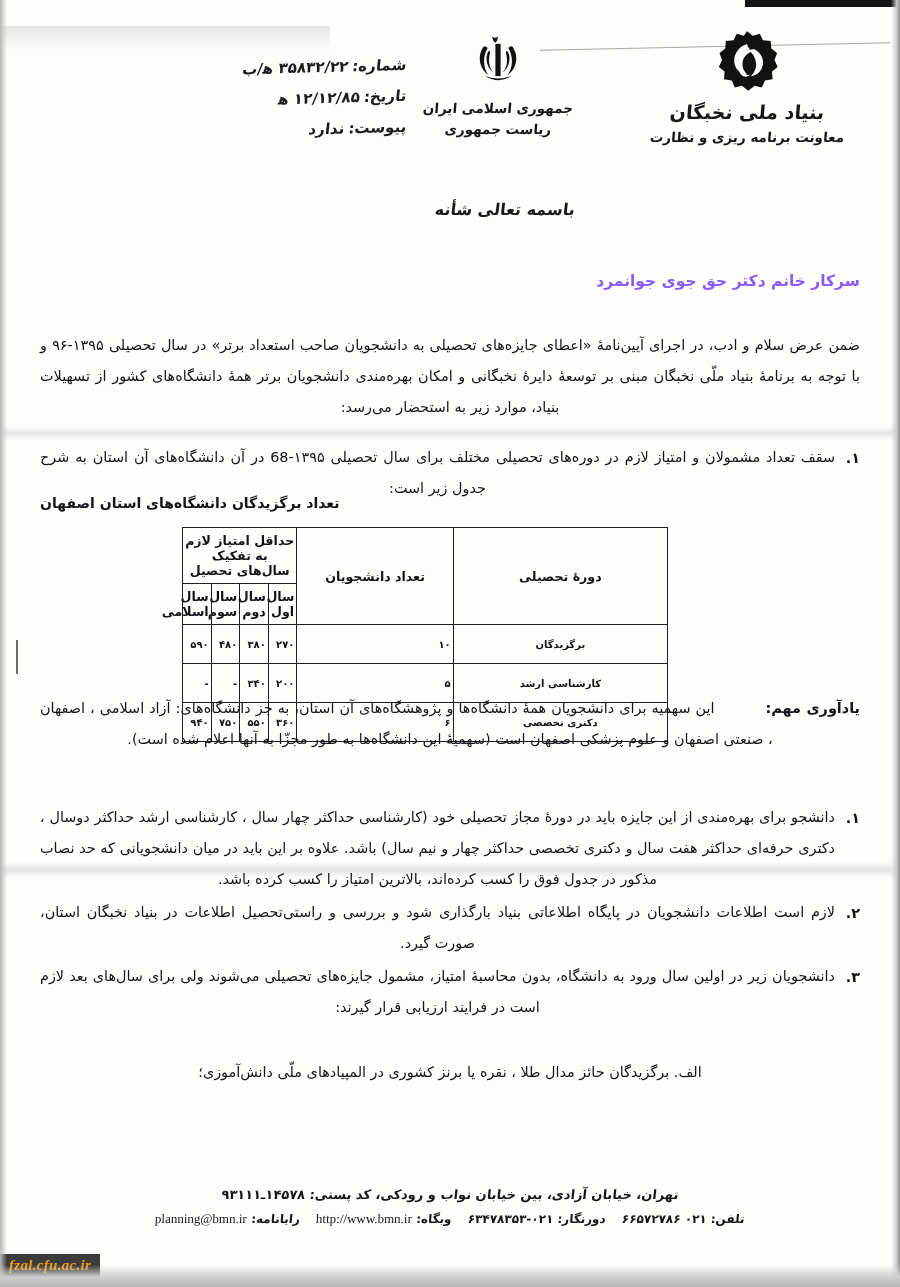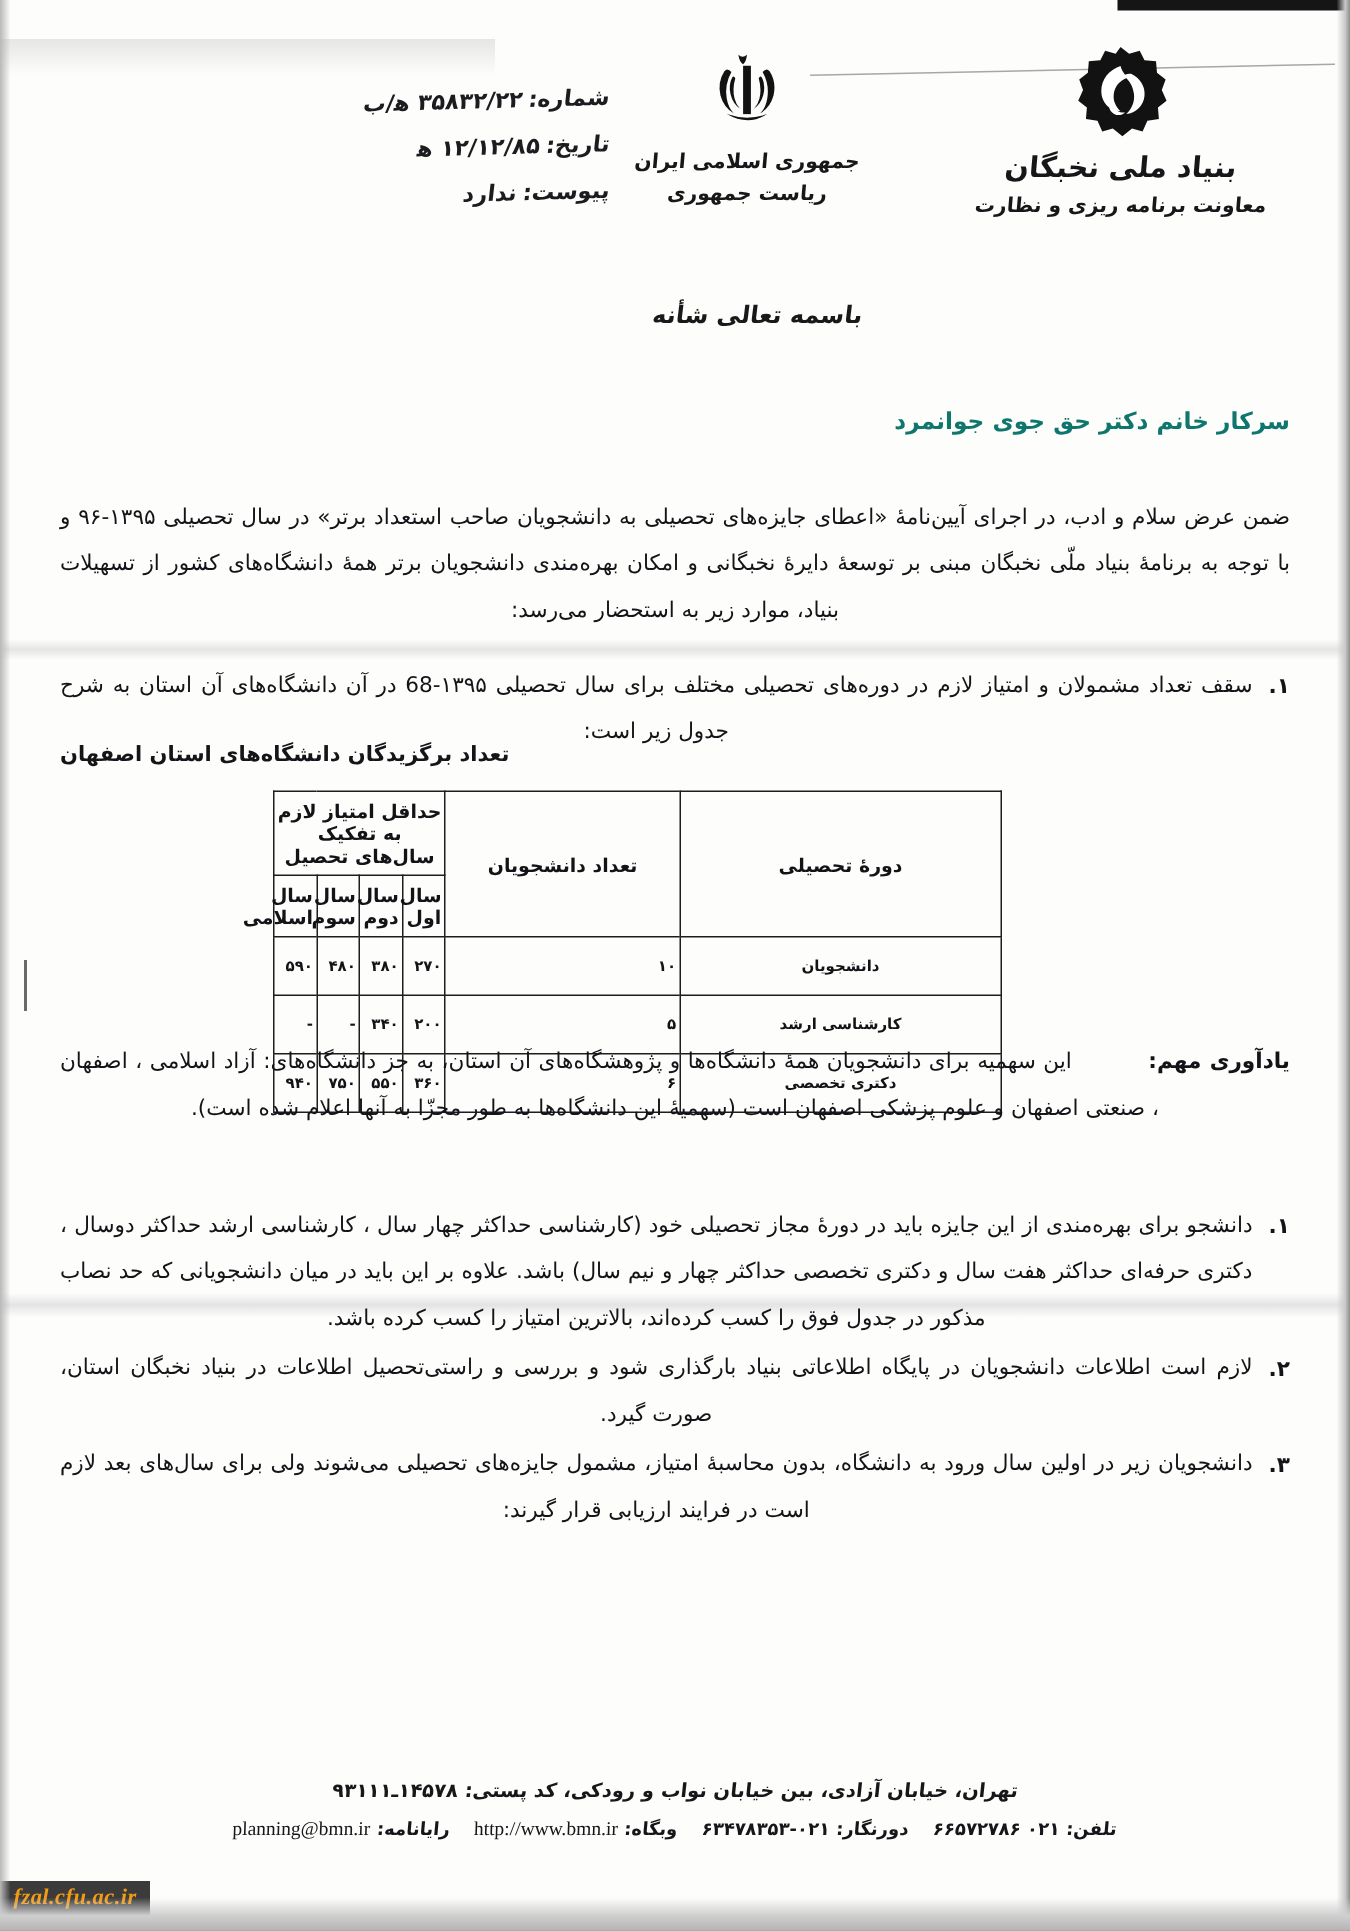--- a/index.html
+++ b/index.html
@@ -171,21 +171,21 @@
 
   
   .addressee {
     position: absolute;
     right: 40px; top: 266px;
     width: 420px;
     text-align: right;
     font-size: 15.5px;
     font-weight: 700;
     line-height: 1.95;
-    color: #0f766e;
+    color: #8b5cf6;
   }
   .body-block {
     position: absolute;
     right: 40px;
     width: 820px;
     text-align: justify;
     font-size: 14.4px;
     line-height: 2.15;
     color: #141418;
   }
@@ -394,21 +394,21 @@
         </tr>
         <tr>
           <th class="col-year">سال اول</th>
           <th class="col-year">سال دوم</th>
           <th class="col-year">سال سوم</th>
           <th class="col-year">سال اسلامی</th>
         </tr>
       </thead>
       <tbody>
         <tr>
-          <td class="course-cell">دانشجویان</td>
+          <td class="course-cell">برگزیدگان</td>
           <td>۱۰</td>
           <td>۲۷۰</td>
           <td>۳۸۰</td>
           <td>۴۸۰</td>
           <td>۵۹۰</td>
         </tr>
         <tr>
           <td class="course-cell">کارشناسی ارشد</td>
           <td>۵</td>
           <td>۲۰۰</td>
@@ -440,20 +440,24 @@
     <div class="list-item">
       <span class="li-num">۲.</span>
       <span class="li-text">لازم است اطلاعات دانشجویان در پایگاه اطلاعاتی بنیاد بارگذاری شود و بررسی و راستی‌تحصیل اطلاعات در بنیاد نخبگان استان، صورت گیرد.</span>
     </div>
     <div class="list-item">
       <span class="li-num">۳.</span>
       <span class="li-text">دانشجویان زیر در اولین سال ورود به دانشگاه، بدون محاسبۀ امتیاز، مشمول جایزه‌های تحصیلی می‌شوند ولی برای سال‌های بعد لازم است در فرایند ارزیابی قرار گیرند:</span>
     </div>
   </div>
 
+  <div class="sub-alef">
+    <span>الف.</span>
+    <span>برگزیدگان حائز مدال طلا ، نقره یا برنز کشوری در المپیادهای ملّی دانش‌آموزی؛</span>
+  </div>
 
   <div class="footer">
     <div class="nastaliq footer-line1">تهران، خیابان آزادی، بین خیابان نواب و رودکی، کد پستی: ۱۴۵۷۸ـ۹۳۱۱۱</div>
     <div class="footer-line2">
       <span class="fld"><span>تلفن:</span> <span>۰۲۱ ۶۶۵۷۲۷۸۶</span></span>
       <span class="fld"><span>دورنگار:</span> <span>۰۲۱-۶۳۴۷۸۳۵۳</span></span>
       <span class="fld"><span>وبگاه:</span> <span class="ltr">http://www.bmn.ir</span></span>
       <span class="fld"><span>رایانامه:</span> <span class="ltr">planning@bmn.ir</span></span>
     </div>
   </div>

